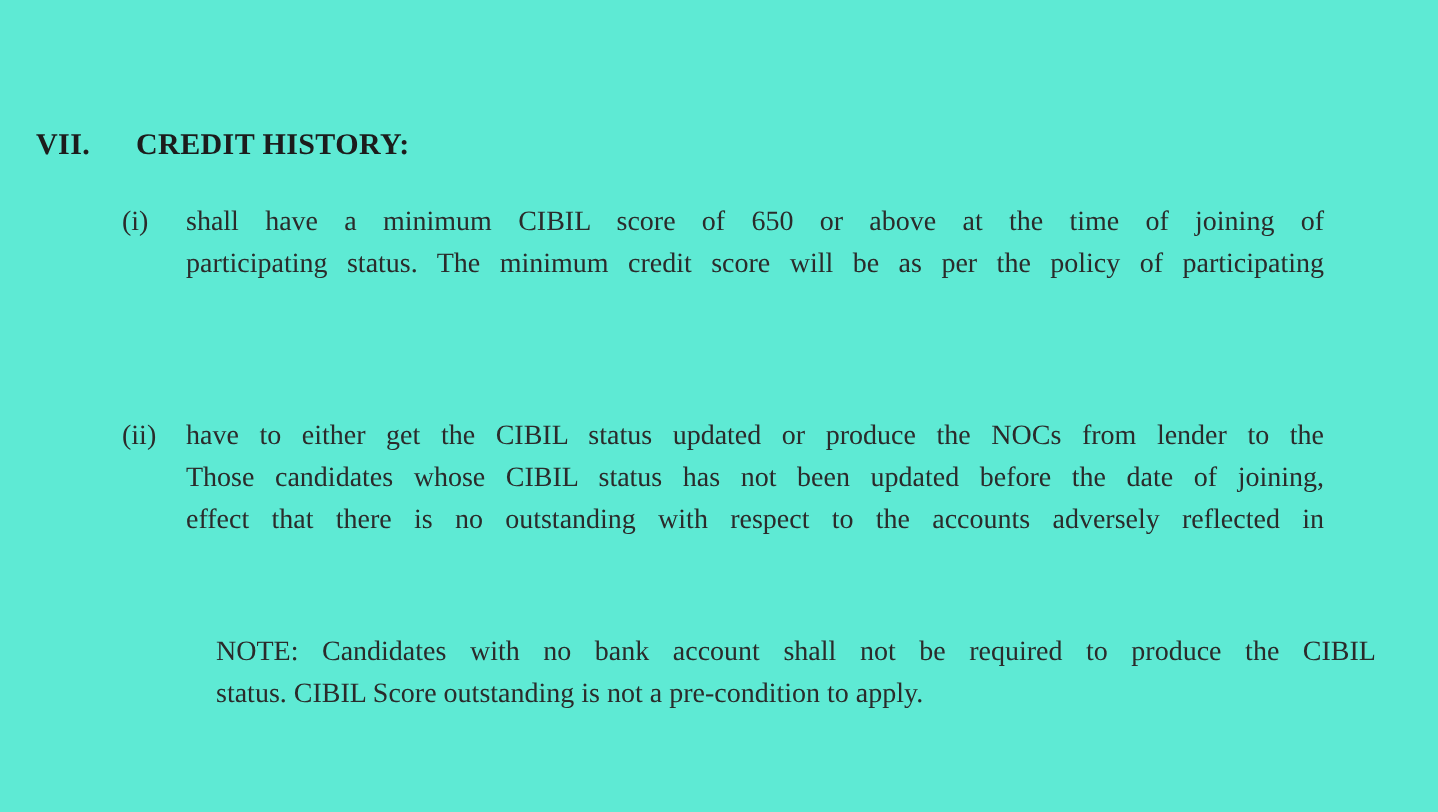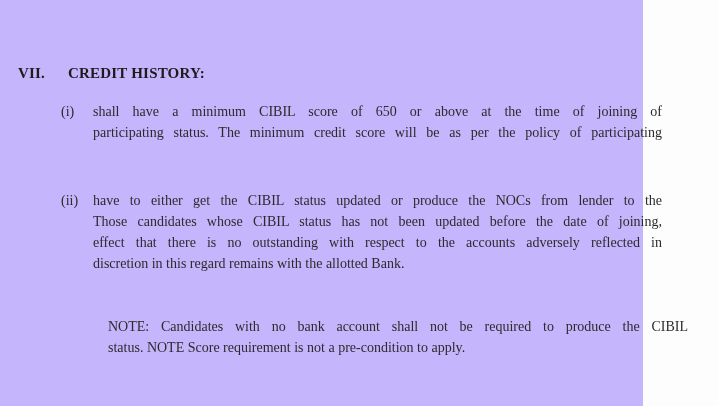--- a/index.html
+++ b/index.html
@@ -6,23 +6,23 @@
     margin: 0;
     padding: 0;
     width: 719px;
     height: 406px;
     background: #fdfdfd;
     overflow: hidden;
     font-family: "Liberation Serif", "DejaVu Serif", serif;
   }
   .page {
     position: relative;
-    width: 643px;
+    width: 719px;
     height: 406px;
-    background: #c4b5fd;
+    background: #5eead4;
     color: #2b2b2b;
   }
   .heading {
     position: absolute;
     top: 63px;
     left: 18px;
     font-weight: bold;
     font-size: 15px;
     line-height: 21px;
     color: #1c1c1c;
@@ -35,21 +35,21 @@
   }
   .list-item {
     position: absolute;
     left: 61px;
     display: flex;
     align-items: flex-start;
     font-size: 14px;
     line-height: 21px;
   }
   .item-i  { top: 101px; }
-  .item-ii { top: 190px; }
+  .item-ii { top: 208px; }
   .marker {
     display: inline-block;
     width: 32px;
     flex: 0 0 32px;
   }
   .para {
     width: 569px;
   }
   .line {
     width: 100%;
@@ -85,22 +85,21 @@
       <div class="line j">participating status. The minimum credit score will be as per the policy of participating</div>
     </div>
   </div>
 
   <div class="list-item item-ii">
     <span class="marker">(ii)</span>
     <div class="para">
       <div class="line j">have to either get the CIBIL status updated or produce the NOCs from lender to the</div>
       <div class="line j">Those candidates whose CIBIL status has not been updated before the date of joining,</div>
       <div class="line j">effect that there is no outstanding with respect to the accounts adversely reflected in</div>
-      <div class="line">discretion in this regard remains with the allotted Bank.</div>
     </div>
   </div>
 
   <div class="note-block">
     <div class="line j">NOTE: Candidates with no bank account shall not be required to produce the CIBIL</div>
-    <div class="line">status. NOTE Score requirement is not a pre-condition to apply.</div>
+    <div class="line">status. CIBIL Score outstanding is not a pre-condition to apply.</div>
   </div>
 
 </div>
 
 </body></html>

